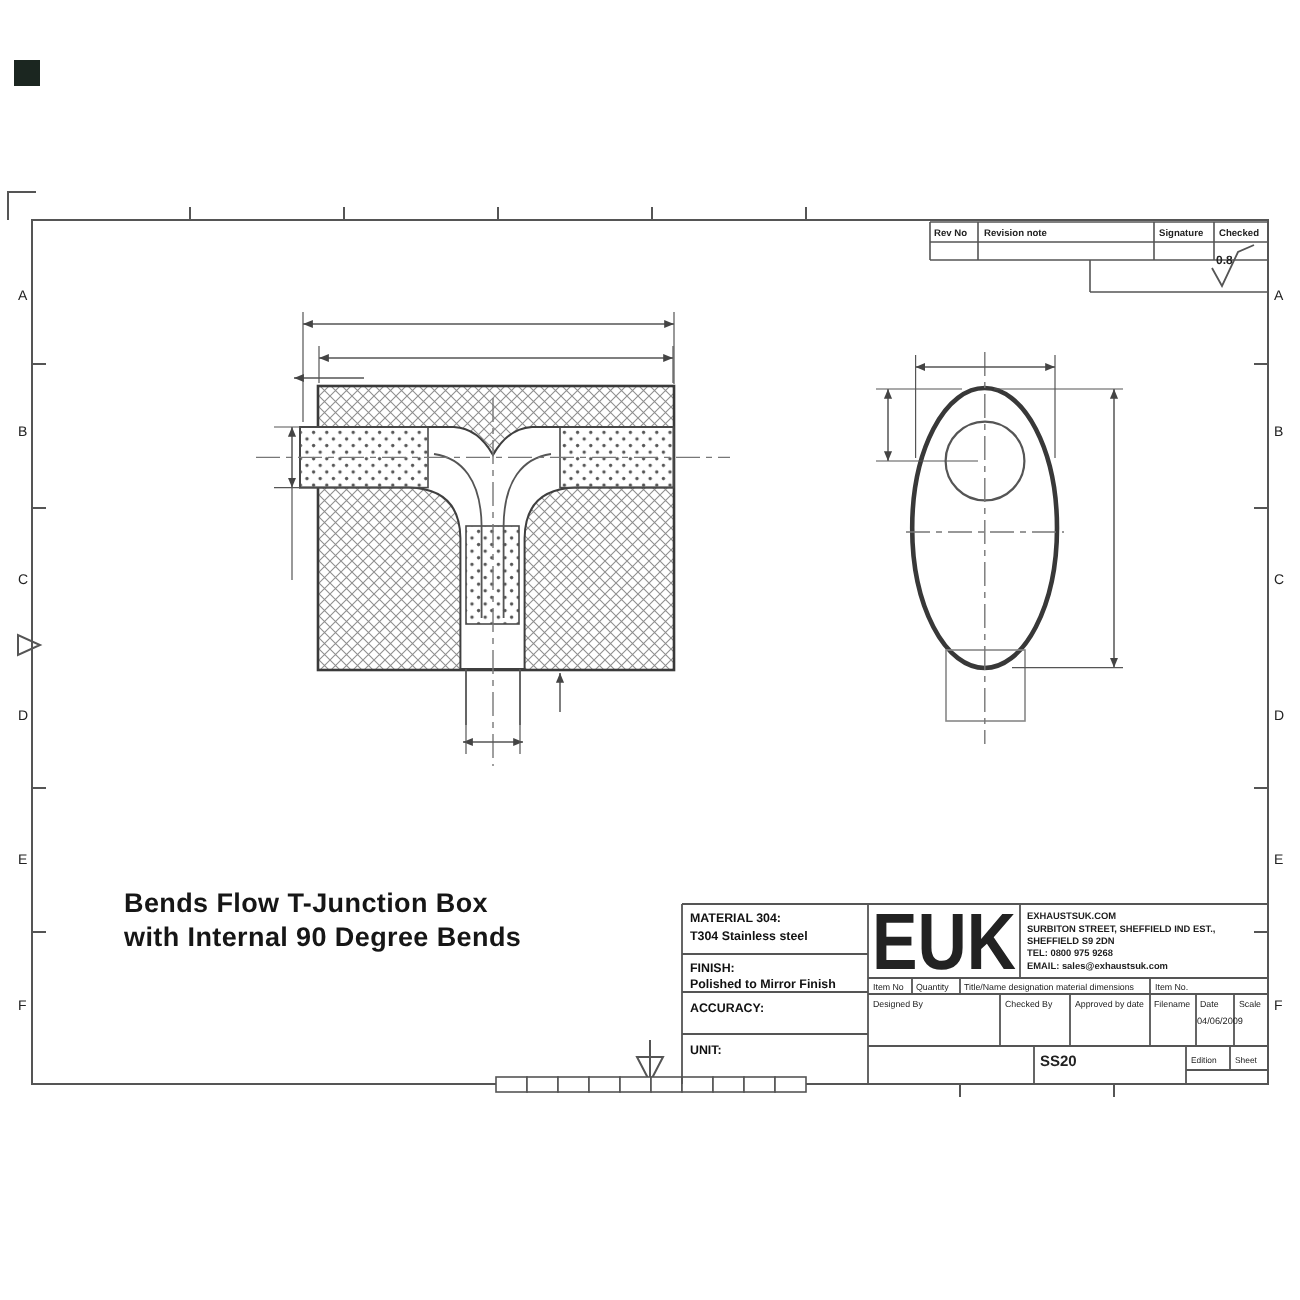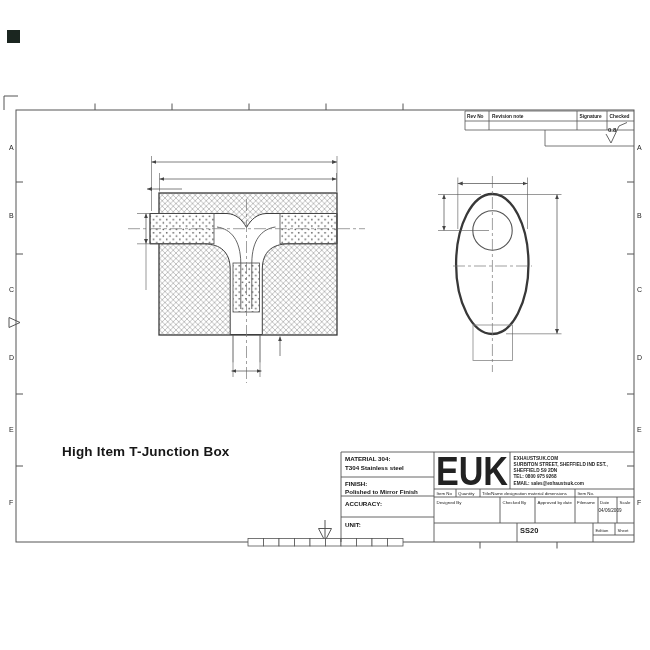--- a/index.html
+++ b/index.html
@@ -17,21 +17,22 @@
   .revlbl{font-size:4.8px;font-weight:bold;fill:#222;}
 </style>
 </head>
 <body>
 
 <div class="sheet">
 
   <div class="mark"></div>
 
   <div class="title-text">
-    <div>High Item T-Junction Box</div>
+    <div>Bends Flow T-Junction Box</div>
+    <div>with Internal 90 Degree Bends</div>
   </div>
 
   <svg width="650" height="650" viewBox="0 0 650 650">
     <defs>
       <pattern id="xh" width="5.5" height="5.5" patternUnits="userSpaceOnUse">
         <path d="M0,5.5 L5.5,0 M0,0 L5.5,5.5" stroke="#8f8f8f" stroke-width="0.55" fill="none"></path>
       </pattern>
       <pattern id="dots" width="6.6" height="6.6" patternUnits="userSpaceOnUse">
         <circle cx="1.7" cy="1.7" r="0.85" fill="#555"></circle>
         <circle cx="5" cy="5" r="0.85" fill="#555"></circle>

